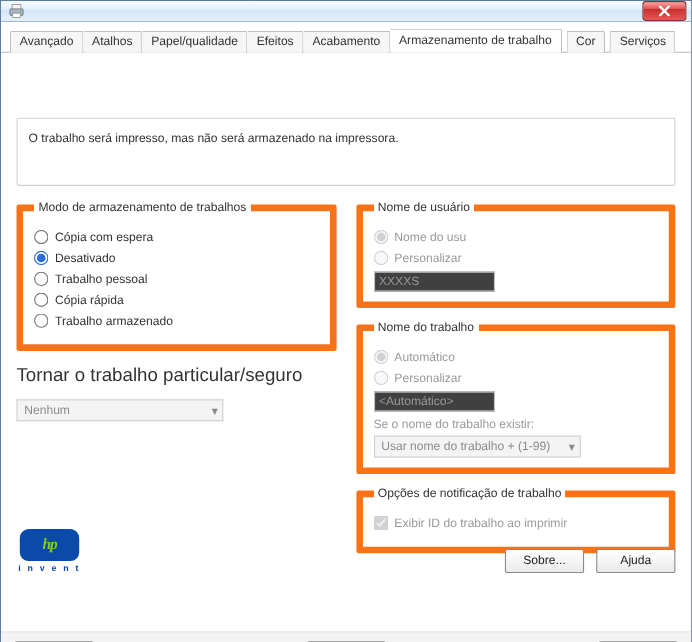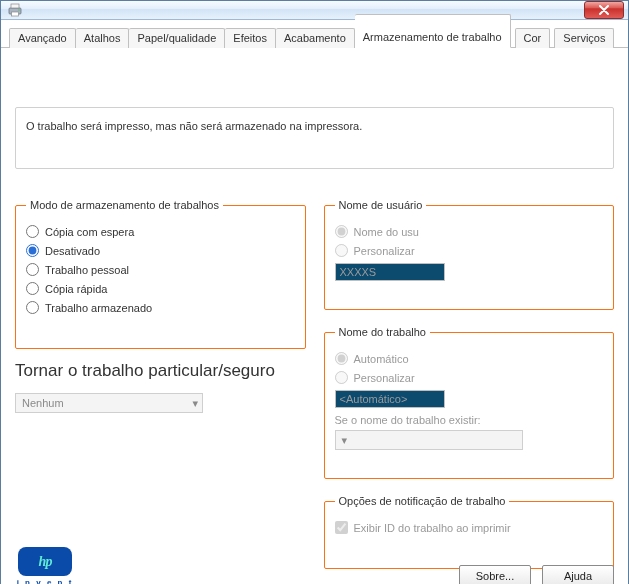--- a/index.html
+++ b/index.html
@@ -73,21 +73,21 @@
     border-top-right-radius: 2px;
     cursor: pointer;
     white-space: nowrap;
   }
   .tab + .tab { border-left: none; }
   .tab.active {
     background: #fff;
     border-bottom: 1px solid #fff;
     top: 1px;
     z-index: 2;
-    padding-top: 16px;
+    padding-top: 4px;
   }
   .tabgap { width: 4px; }
   .tabpage {
     flex: 1;
     padding: 14px;
     position: relative;
   }
   .descbox {
     border: 1px solid #d0d0d0;
     border-radius: 2px;
@@ -96,24 +96,24 @@
     font-size: 11px;
     color: #333;
     margin-bottom: 14px;
   }
   .cols {
     display: flex;
     gap: 18px;
   }
   .col { flex: 1; min-width: 0; }
   fieldset.group {
-    border: 1px solid #f97316;
+    border: 6px solid #f97316;
     border-radius: 2px;
-    margin: 16px 0 12px 0;
-    padding: 8px 10px 28px 10px;
+    margin: 0 0 12px 0;
+    padding: 8px 10px 9px 10px;
   }
   fieldset.group > legend {
     font-size: 11px;
     color: #333;
     padding: 0 4px;
   }
   .radio-row, .check-row {
     display: flex;
     align-items: center;
     gap: 6px;
@@ -126,21 +126,21 @@
     accent-color: #2a6fd6;
   }
   .textfield {
     width: 110px;
     border: 1px solid #bfbfbf;
     background: #fff;
     padding: 2px 4px;
     font-size: 11px;
     color: #9a9a9a;
   }
-  .textfield[disabled] { background: #0c4a6e; color: #9a9a9a; }
+  .textfield[disabled] { background: #404040; color: #9a9a9a; }
   .combo {
     width: 188px;
     border: 1px solid #cfcfcf;
     background: #f4f4f4;
     font-size: 11px;
     color: #8a8a8a;
     height: 20px;
     display: flex;
     align-items: center;
     justify-content: space-between;
@@ -167,21 +167,21 @@
     justify-content: space-between;
   }
   .hp-logo {
     width: 60px; height: 40px;
     display: flex; flex-direction: column; align-items: center; justify-content: center;
   }
   .hp-badge {
     width: 54px; height: 30px; border-radius: 8px;
     background: #0a4aa8;
     display:flex; align-items:center; justify-content:center;
-    color:#5eead4; font-style: italic; font-weight: bold; font-size: 14px;
+    color:#84cc16; font-style: italic; font-weight: bold; font-size: 14px;
     font-family: Georgia, 'Times New Roman', serif;
     letter-spacing: -1px;
   }
   .hp-invent { font-size: 8px; letter-spacing: 2px; color:#0a4aa8; margin-top:2px;font-weight:bold; }
   .btn {
     min-width: 72px;
     height: 22px;
     border: 1px solid #8a8a8a;
     border-radius: 2px;
     background: linear-gradient(to bottom, #ffffff, #eaeaea);
@@ -296,20 +296,21 @@
               <input type="radio" name="jn" checked="" disabled="" style="">
               <span>Automático</span>
             </label>
             <label class="radio-row disabled">
               <input type="radio" name="jn" disabled="" style="">
               <span>Personalizar</span>
             </label>
             <input class="textfield" disabled="" value="&lt;Automático&gt;" style="">
             <div class="subtext">Se o nome do trabalho existir:</div>
             <div class="combo" aria-disabled="true">
+              <span>Usar nome do trabalho + (1-99)</span>
               <span class="chev">▾</span>
             </div>
           </fieldset>
 
           <fieldset class="group">
             <legend>Opções de notificação de trabalho</legend>
             <label class="check-row disabled">
               <input type="checkbox" checked="" disabled="" style="">
               <span>Exibir ID do trabalho ao imprimir</span>
             </label>

